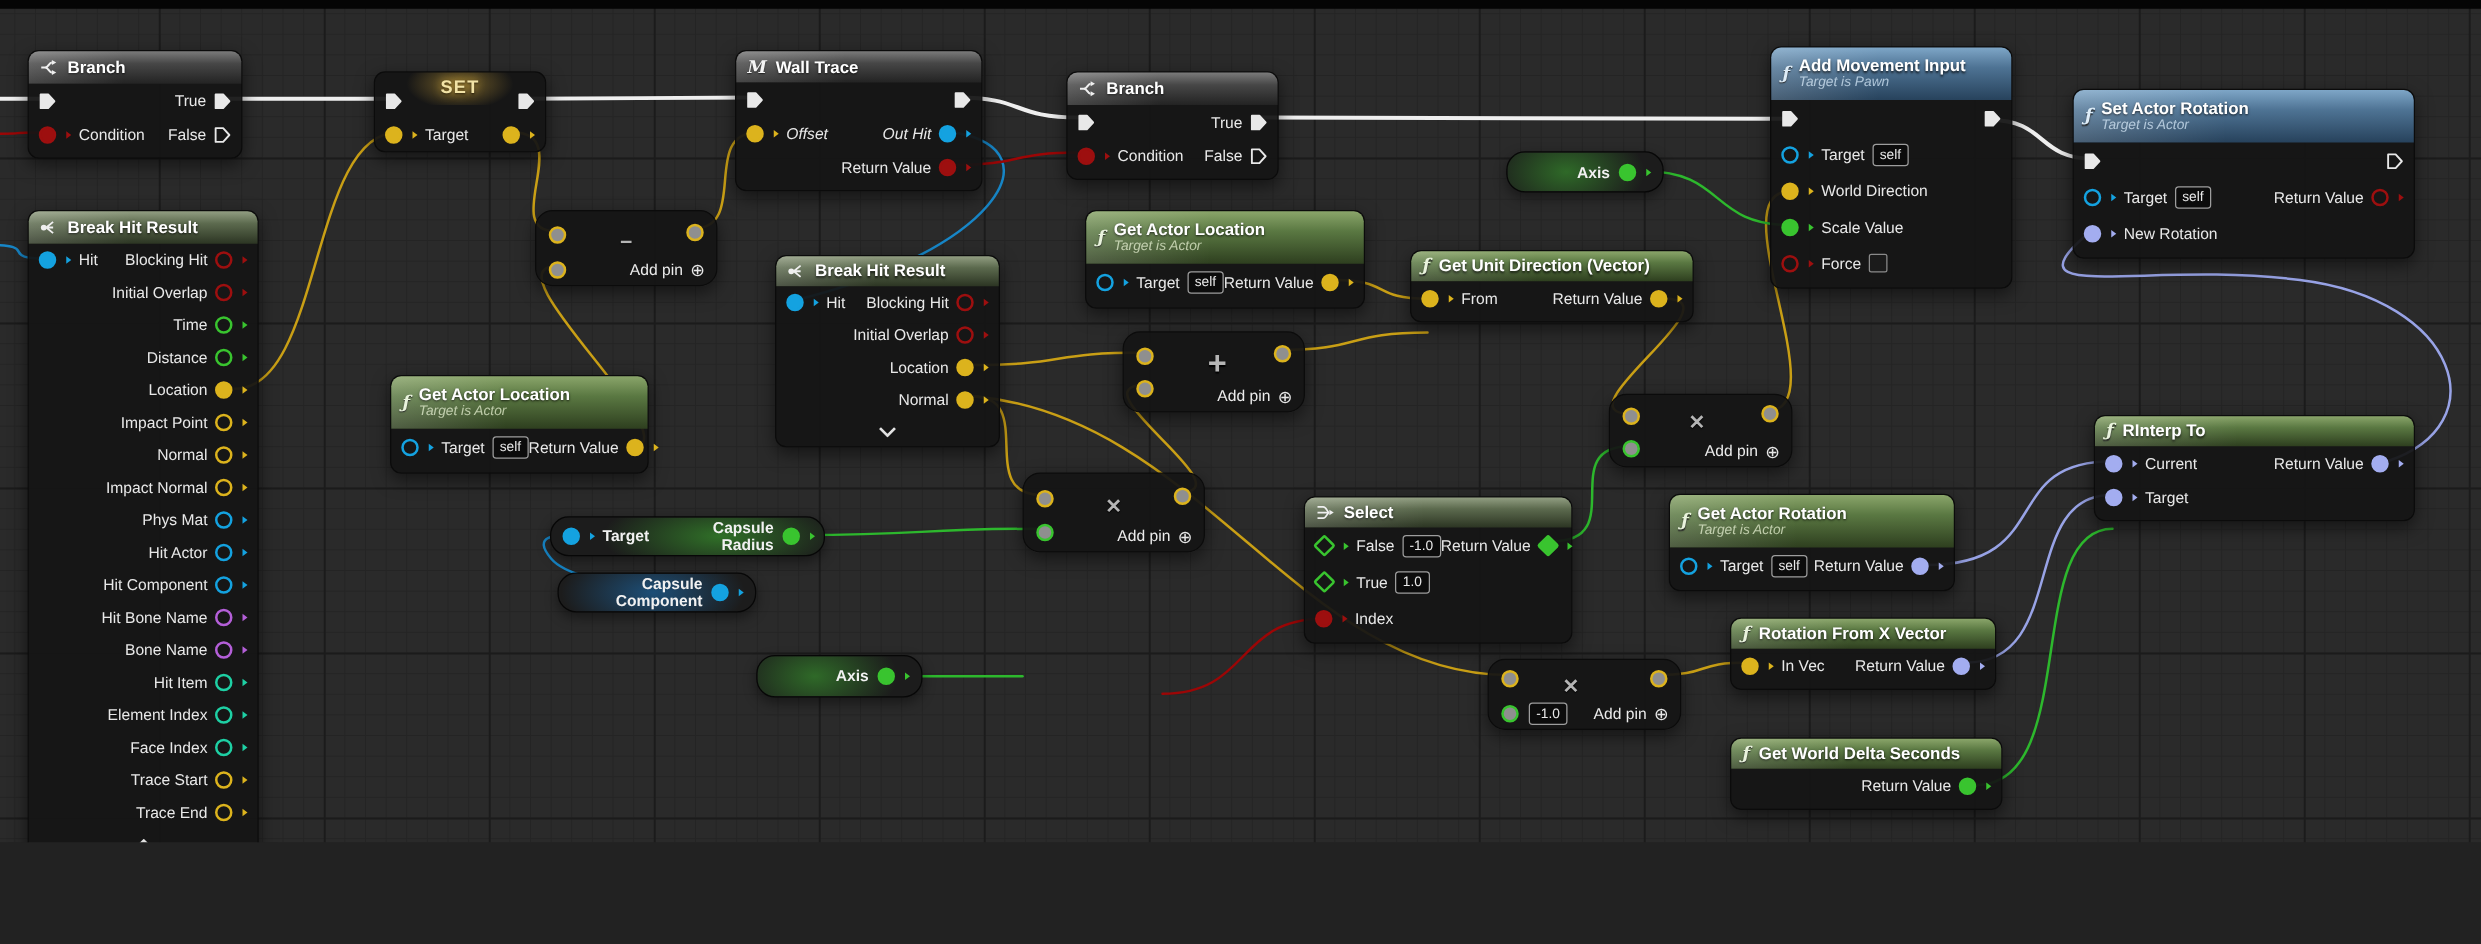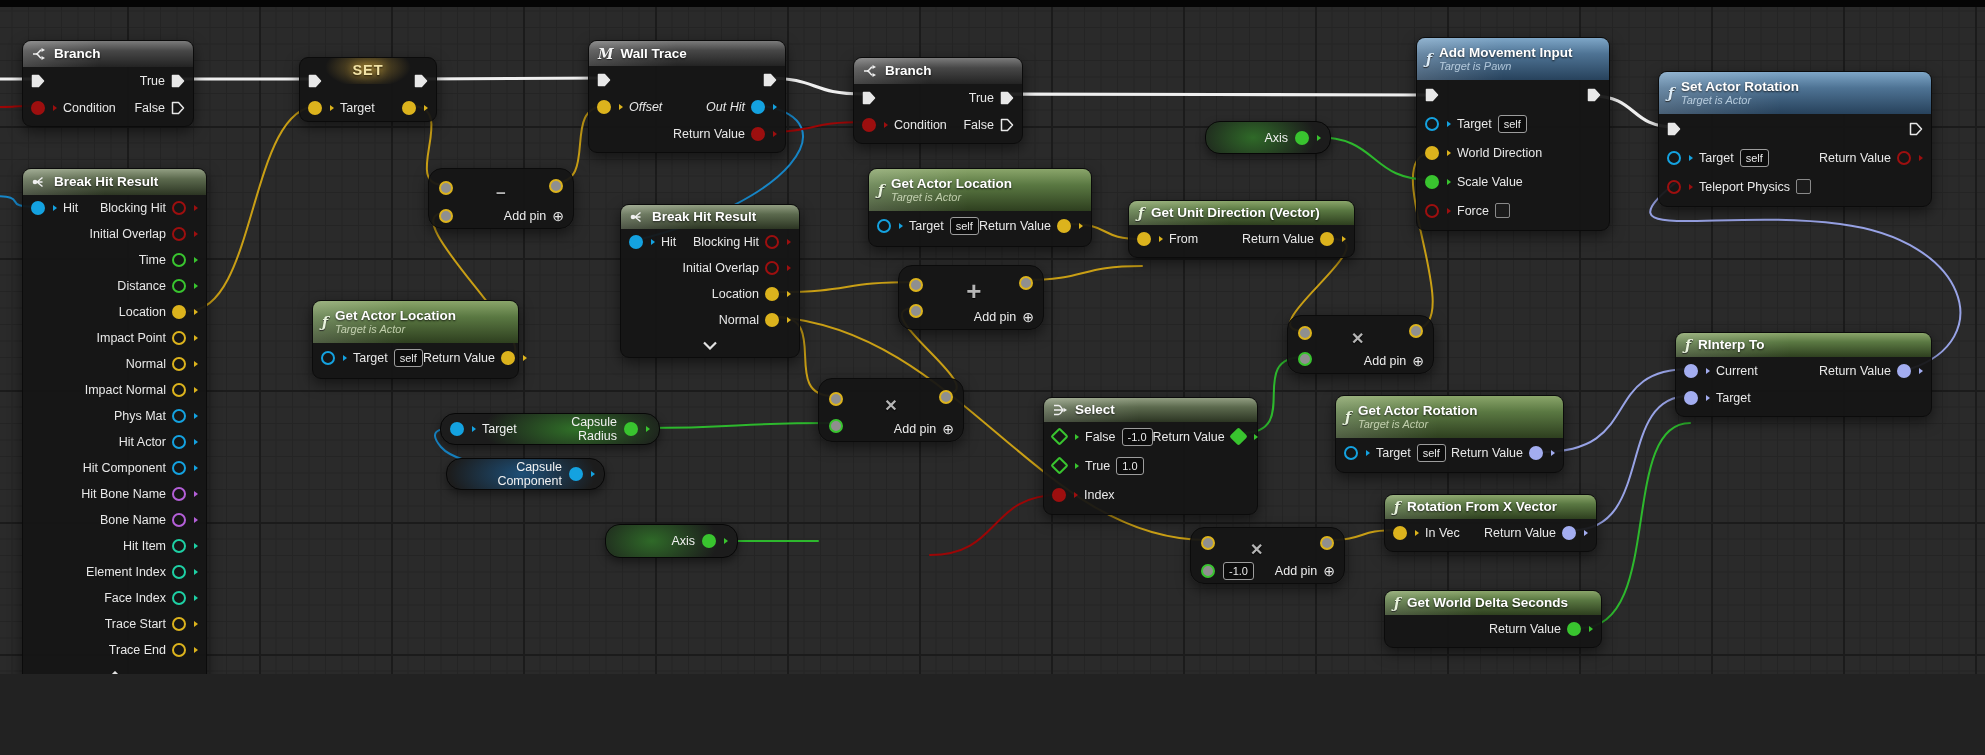--- a/index.html
+++ b/index.html
@@ -41,21 +41,21 @@
     font-size:11px;color:#e9e9e9;line-height:16px;white-space:nowrap;}
   .chk{width:13px;height:13px;border:1px solid #8a8a8a;border-radius:2px;background:rgba(28,28,28,.9);flex:none;}
   .chev{display:flex;justify-content:center;padding:3px 0 7px;}
   .opnode .sym{position:absolute;transform:translate(-50%,-50%);color:#b5b5b5;font-weight:bold;text-shadow:0 1px 1px #000;}
   .addpin{position:absolute;display:flex;align-items:center;gap:6px;right:9px;bottom:5px;color:#ececec;font-size:12.5px;}
   .plus-ico{font-size:14px;color:#e6e6e6;line-height:1;}
   .oppin{position:absolute;width:10px;height:10px;border-radius:50%;border:2.5px solid;background:#8f8f8f;}
   .pill{position:absolute;border-radius:15px;background:#1c1c1c;border:1px solid #070707;display:flex;align-items:center;
     z-index:2;box-shadow:0 4px 10px rgba(0,0,0,.45);padding:0 9px;gap:7px;font-size:12.5px;color:#f1f1f1;overflow:hidden;}
   .pill .glow{position:absolute;inset:0;pointer-events:none;}
-  .pill span{position:relative;}
+  .pill span{position:relative;font-weight:bold;}
   .set-title{position:absolute;top:4px;left:0;right:0;text-align:center;font-weight:bold;font-size:14.5px;
     color:#f2e3a6;letter-spacing:1px;text-shadow:0 0 8px rgba(230,185,70,.9),0 1px 2px #000;z-index:1;}
   .set-glow{position:absolute;left:10%;right:10%;top:0;height:26px;
     background:radial-gradient(55% 110% at 50% 35%,rgba(216,173,62,.5),rgba(216,173,62,0) 72%);pointer-events:none;}
 </style>
 </head>
 <body>
 
 <div id="canvas">
   <div id="topbar"></div>
@@ -902,24 +902,23 @@
             <span class="grp">
               <span>Return Value</span>
               <span class="pc" style="border-color: rgb(157, 15, 15);"></span>
               <span class="arr" style="border-left-color: rgb(157, 15, 15);"></span>
             </span>
           </div>
         </div>
         <div class="row" style="height: 29px;">
           <div class="grp">
             <span class="grp">
-              <span class="pc" style="border-color: rgb(157, 15, 15);"></span>
-              <span class="arr" style="border-left-color: rgb(157, 15, 15);"></span>
-              <span>Teleport Physics</span>
-              <span class="chk"></span>
+              <span class="pc" style="border-color: rgb(163, 173, 240); background: rgb(163, 173, 240);"></span>
+              <span class="arr" style="border-left-color: rgb(163, 173, 240);"></span>
+              <span>New Rotation</span>
             </span>
           </div>
           <div class="grp"></div>
         </div>
       </div>
     </div>
     <div class="node" style="left: 1335px; top: 395px; width: 227px;">
       <div class="hdr hdr-green" style="height: 42px;">
         <span class="ico fico">ƒ</span>
         <div class="titles">

